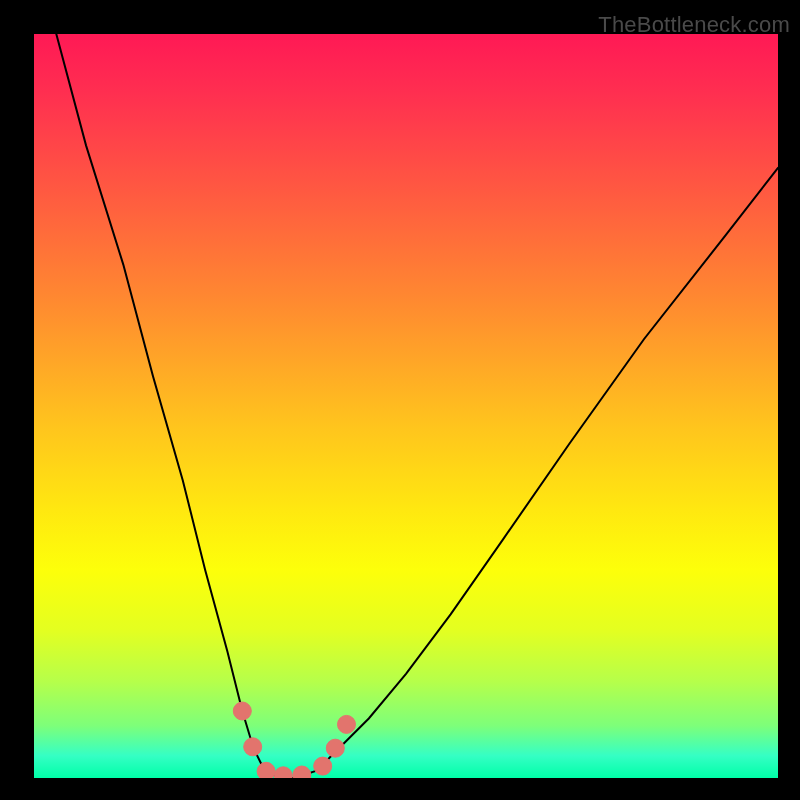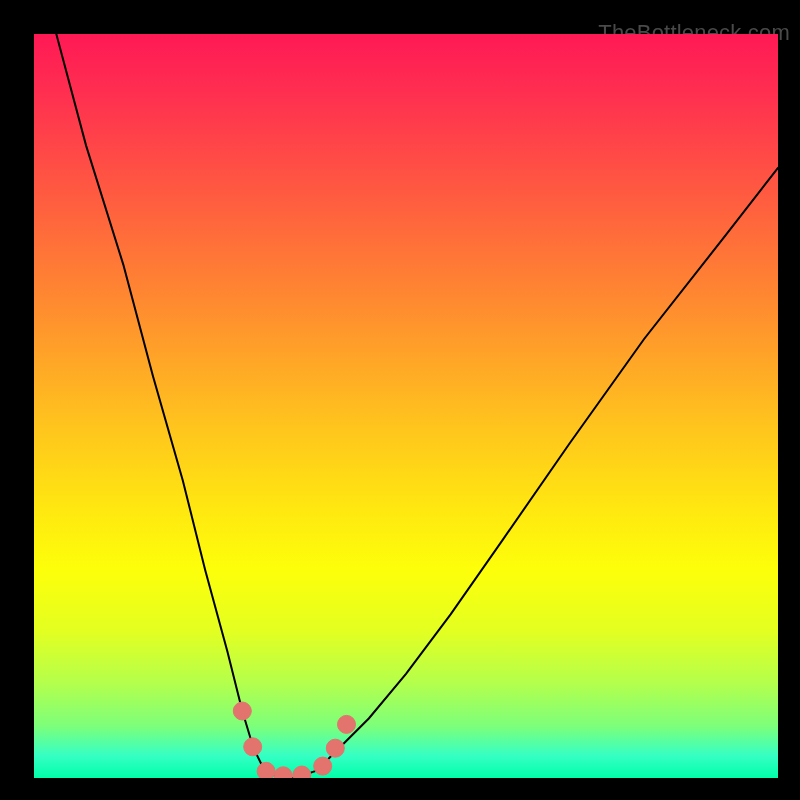--- a/index.html
+++ b/index.html
@@ -12,21 +12,21 @@
     font-family: Arial, Helvetica, sans-serif;
   }
   .frame {
     position: relative;
     width: 800px;
     height: 800px;
     background: #000;
   }
   .watermark {
     position: absolute;
-    top: 20px;
+    top: 12px;
     right: 10px;
     color: #4a4a4a;
     font-size: 22px;
     font-weight: 500;
     letter-spacing: 0.2px;
     user-select: none;
   }
   .plot-area {
     position: absolute;
     left: 34px;

